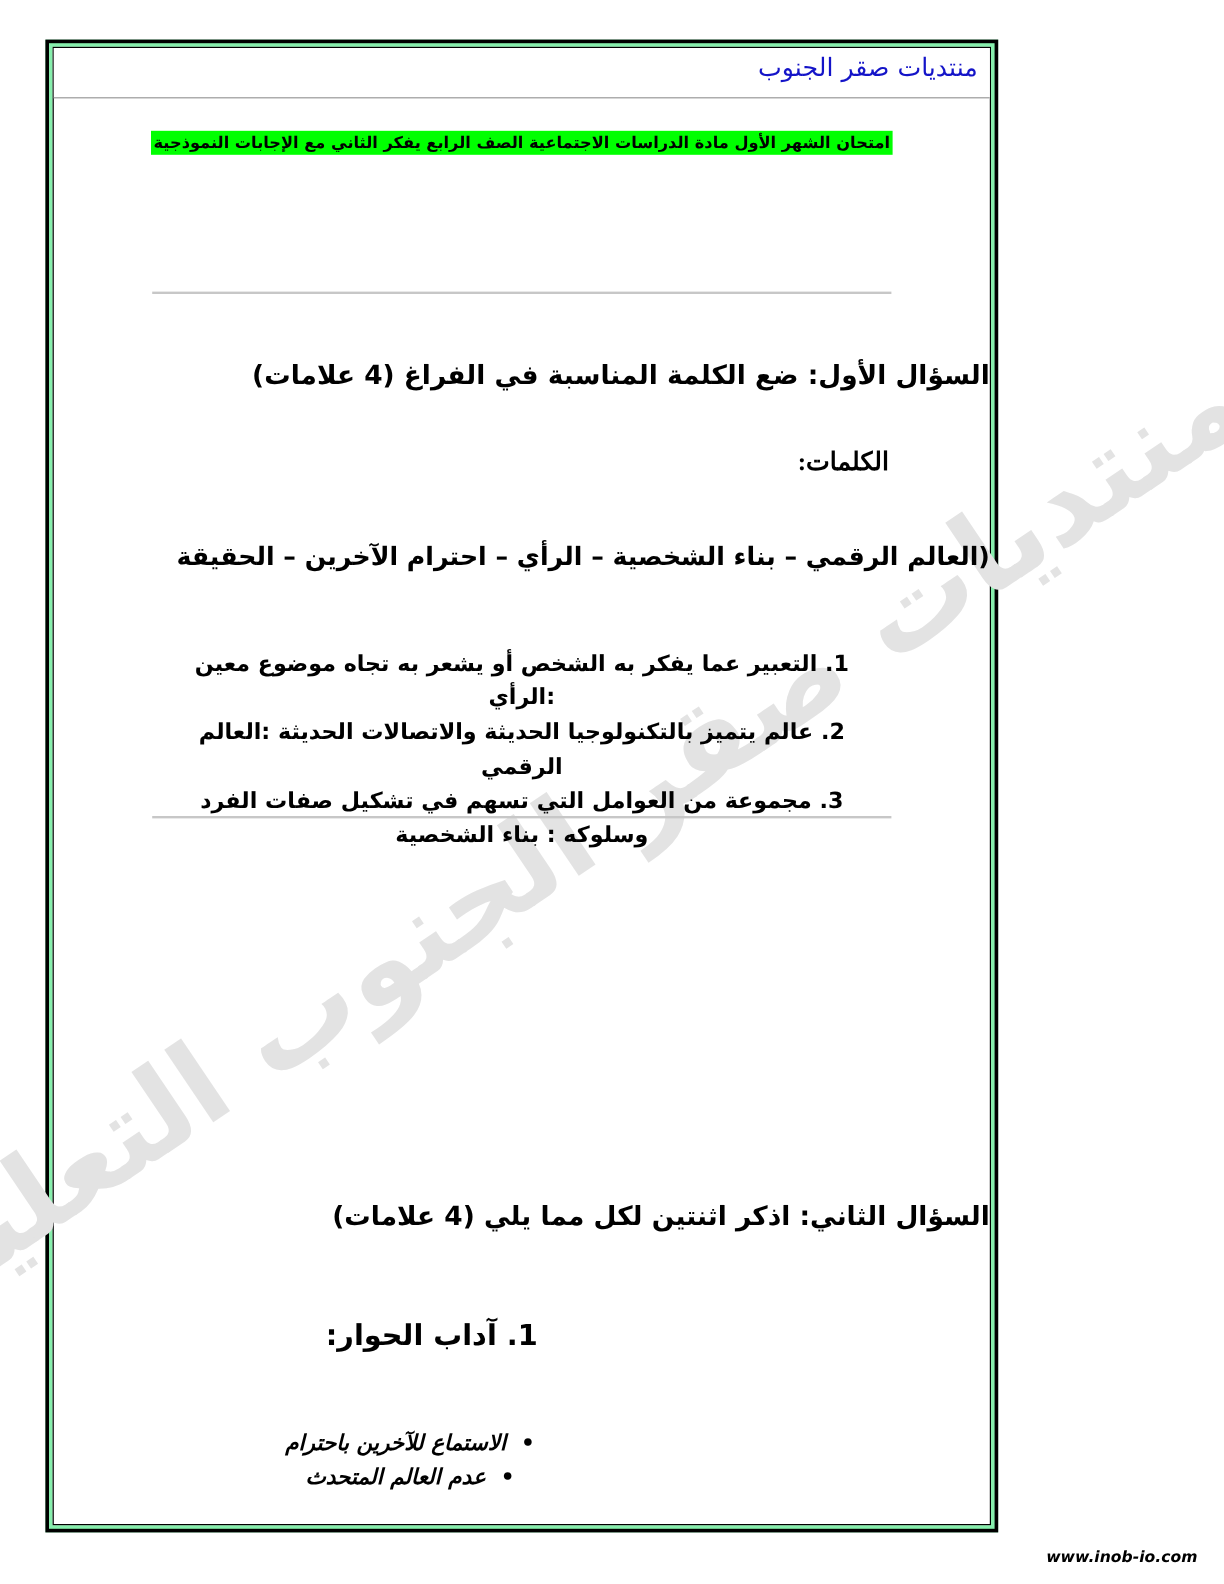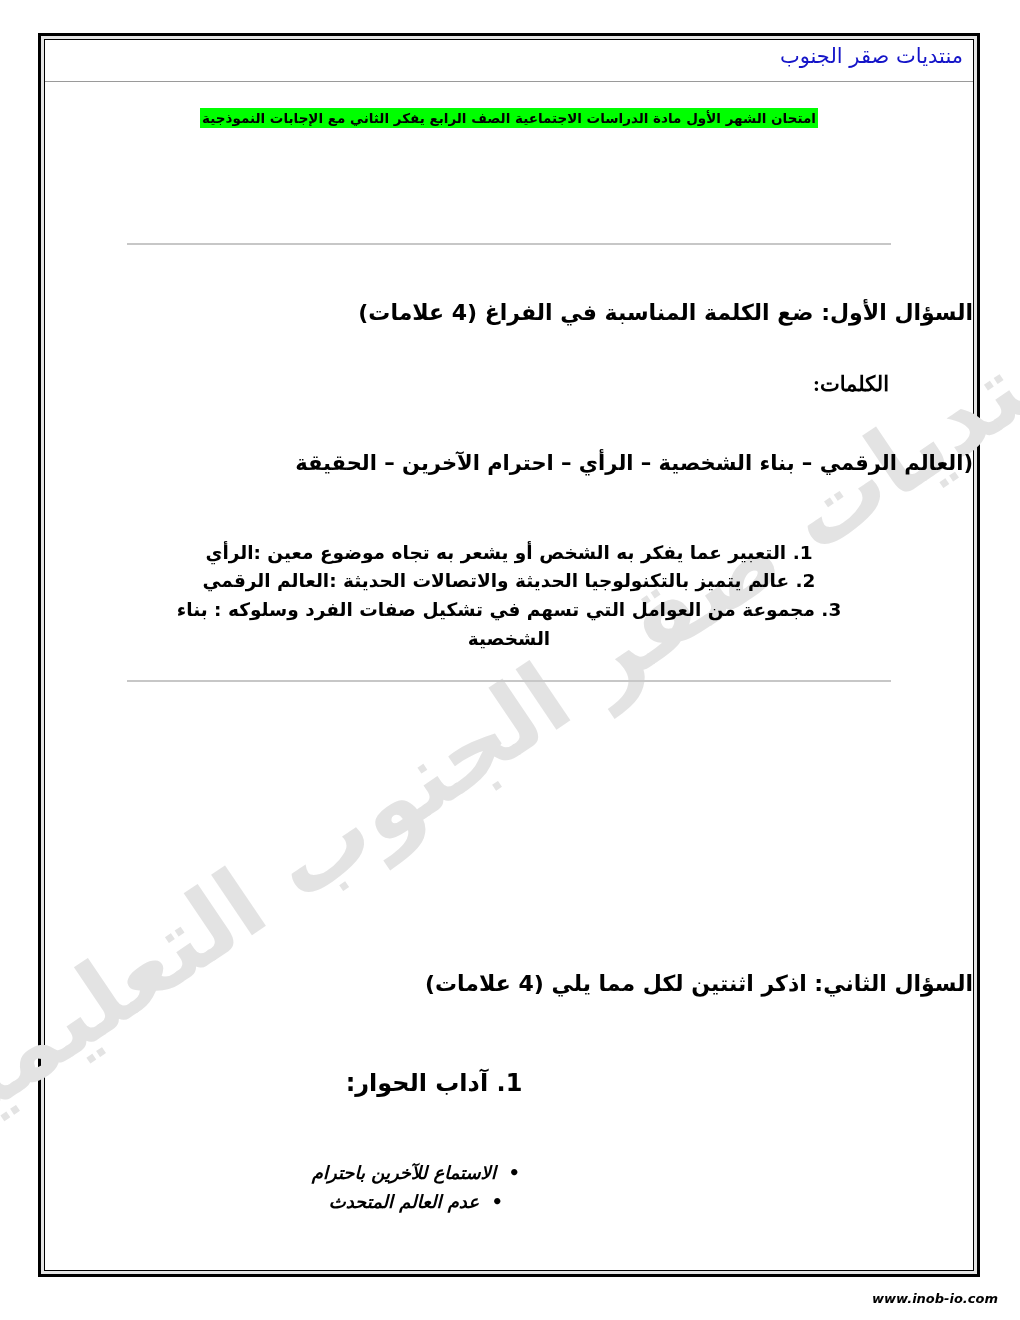--- a/index.html
+++ b/index.html
@@ -15,24 +15,24 @@
     position: relative;
     font-family: "DejaVu Sans", "Liberation Sans", sans-serif;
     overflow: hidden;
   }
 
   
   .page-frame {
     position: absolute;
     left: 38px;
     top: 33px;
-    width: 942px;
+    width: 794px;
     height: 1244px;
     border: 3px solid #000000;
-    background: #e5e5e5;
+    background: #86efac;
   }
   .page-frame-inner {
     position: absolute;
     left: 3px;
     top: 3px;
     right: 3px;
     bottom: 3px;
     border: 1px solid #000000;
     background: #ffffff;
   }
@@ -251,21 +251,21 @@
           </li>
           <li>
             <span class="num">3.</span>
             <span>مجموعة من العوامل التي تسهم في تشكيل صفات الفرد وسلوكه : بناء الشخصية</span>
           </li>
         </ol>
       </div>
 
       <div class="divider divider-2"></div>
 
-      <div class="q-block layer-top" style="top:636px;margin-top:28px;">
+      <div class="q-block layer-top" style="top:636px;">
         <div class="q-heading">السؤال الثاني: اذكر اثنتين لكل مما يلي (4 علامات)</div>
       </div>
 
       <div class="q-block layer-top" style="top:702px;">
         <div class="sub-q">
           <span class="num">1.</span>
           <span>آداب الحوار:</span>
         </div>
       </div>
 

